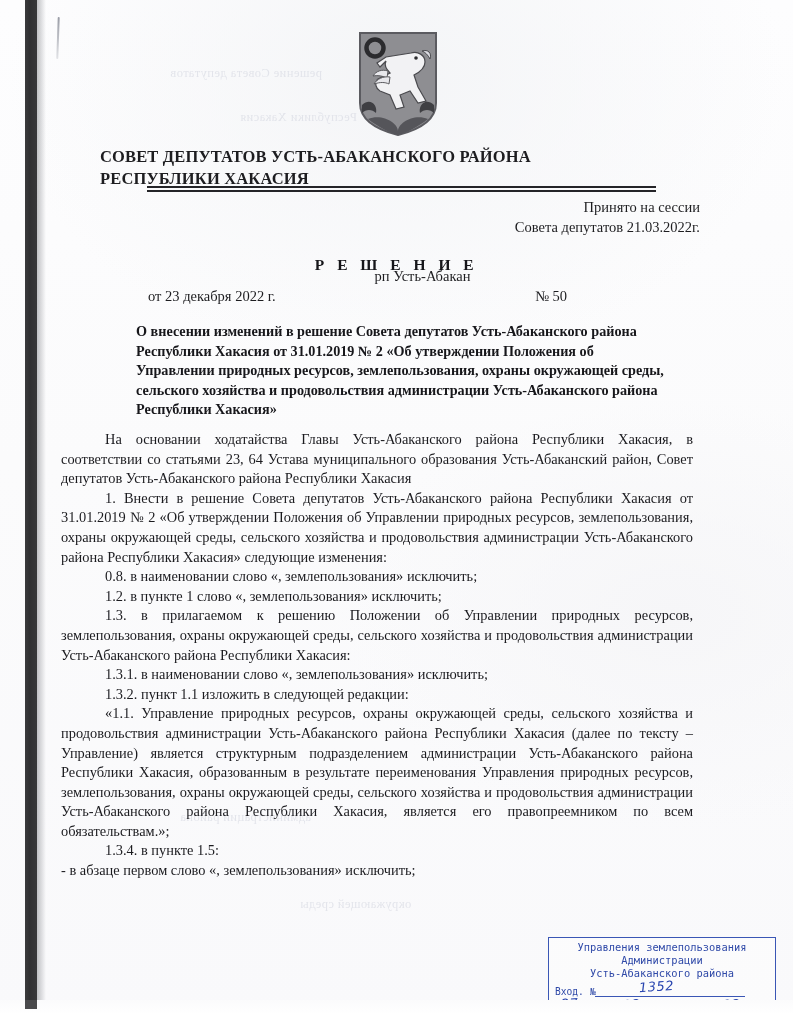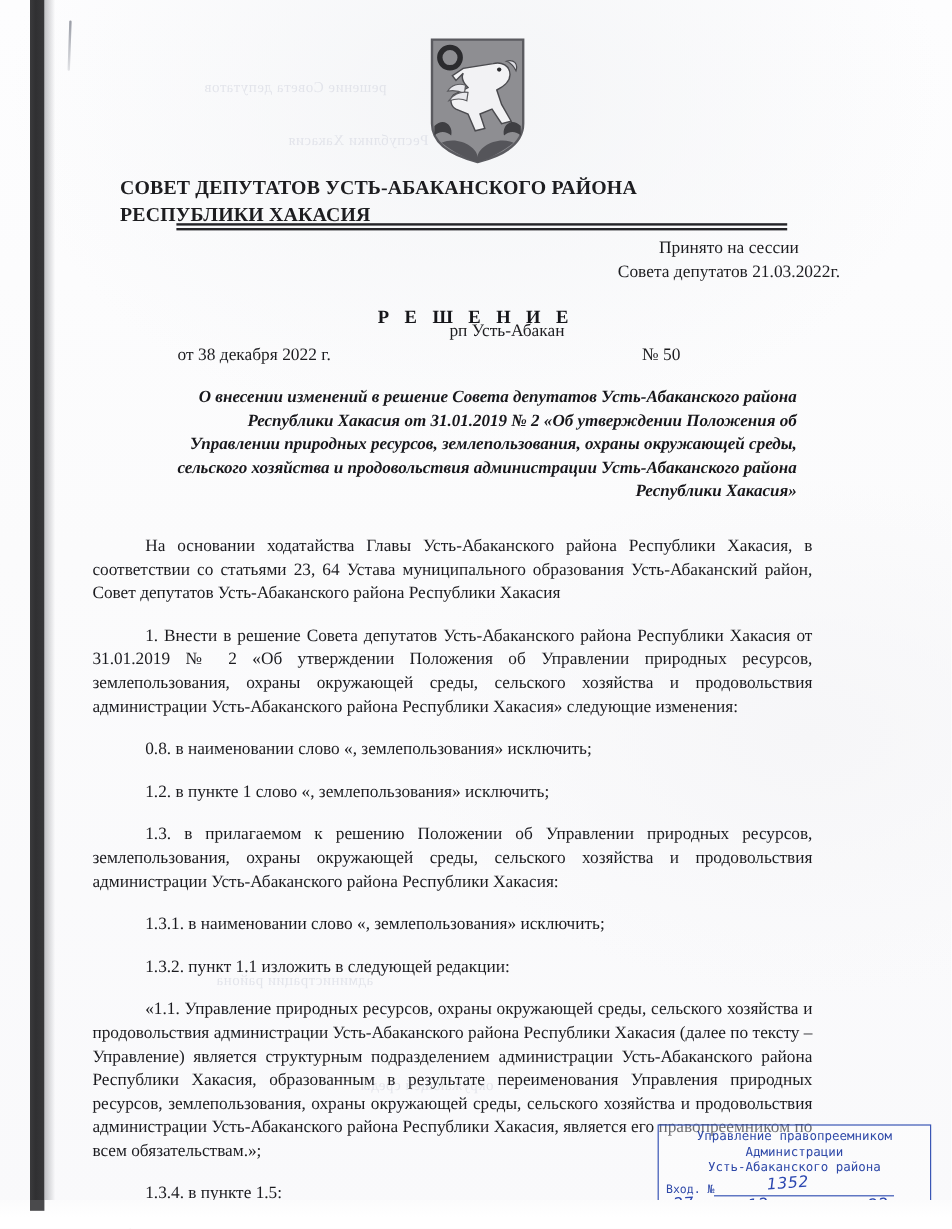--- a/index.html
+++ b/index.html
@@ -55,51 +55,51 @@
     position:absolute;left:100px;top:146px;width:600px;
     font-weight:bold;font-size:16.5px;line-height:22px;
     color:#1d1d20;letter-spacing:.15px;
   }
   .rule{position:absolute;left:147px;top:186px;width:509px;}
   .rule i{display:block;background:#242428;}
   .rule i.a{height:2.2px;}
   .rule i.b{height:1.6px;margin-top:2.2px;}
 
   .adopted{
-    position:absolute;right:93px;top:198px;text-align:center;
+    position:absolute;right:93px;top:198px;text-align:right;
     font-size:14.5px;line-height:19.5px;color:#1d1d20;
   }
 
   .reshenie{
     position:absolute;left:0;top:256px;width:793px;text-align:center;
     font-weight:bold;font-size:15.5px;letter-spacing:4.5px;color:#16161a;
   }
   .place{
     position:absolute;left:0;top:268px;width:793px;text-align:center;
     font-size:14.5px;color:#1d1d20;margin-left:26px;
   }
   .date-line{
     position:absolute;left:148px;top:288px;width:500px;
     font-size:14.5px;color:#1d1d20;
   }
   .date-line .no{position:absolute;left:387px;top:0;text-align:right;}
 
   .doc-title{
     position:absolute;left:136px;top:322px;width:528px;
-    text-align:right;font-weight:bold;font-style:italic;
+    text-align:left;font-weight:bold;
     font-size:14.2px;line-height:19.6px;color:#17171b;
   }
 
   
   .body{
     position:absolute;left:61px;top:430px;width:632px;
     font-size:14.4px;line-height:19.6px;color:#1b1b1f;
     text-align:justify;text-justify:inter-word;
   }
-  .body p{margin:16px;}
+  .body p{margin:0;}
   .body p.ind{text-indent:44px;}
   .body p.noind{text-indent:0;}
   .body b{font-weight:bold;}
 
   .stamp{
     position:absolute;left:548px;top:937px;width:226px;height:80px;
     border:1.6px solid #3a56b5;color:#2f49a8;
     font-family:"DejaVu Sans Mono", monospace;
     background:rgba(255,255,255,.35);
   }
@@ -159,42 +159,42 @@
 
     <div class="adopted">
       <div>Принято на сессии</div>
       <div>Совета депутатов 21.03.2022г.</div>
     </div>
 
     <div class="reshenie">Р Е Ш Е Н И Е</div>
     <div class="place">рп Усть-Абакан</div>
 
     <div class="date-line">
-      <span>от 38 декабря 2022 г.</span>
+      <span>от 23 декабря 2022 г.</span>
       <span class="no">№ 50</span>
     </div>
 
     <div class="doc-title">О внесении изменений в решение Совета депутатов Усть-Абаканского района Республики Хакасия от 31.01.2019 № 2 «Об утверждении Положения об Управлении природных ресурсов, землепользования, охраны окружающей среды, сельского хозяйства и продовольствия администрации Усть-Абаканского района Республики Хакасия»</div>
 
     <div class="body">
       <p class="ind">На основании ходатайства Главы Усть-Абаканского района Республики Хакасия, в соответствии со статьями 23, 64 Устава муниципального образования Усть-Абаканский район, Совет депутатов Усть-Абаканского района Республики Хакасия</p>
       <p class="ind">1. Внести в решение Совета депутатов Усть-Абаканского района Республики Хакасия от 31.01.2019 № 2 «Об утверждении Положения об Управлении природных ресурсов, землепользования, охраны окружающей среды, сельского хозяйства и продовольствия администрации Усть-Абаканского района Республики Хакасия» следующие изменения:</p>
       <p class="ind">0.8. в наименовании слово «, землепользования» исключить;</p>
       <p class="ind">1.2. в пункте 1 слово «, землепользования» исключить;</p>
       <p class="ind">1.3. в прилагаемом к решению Положении об Управлении природных ресурсов, землепользования, охраны окружающей среды, сельского хозяйства и продовольствия администрации Усть-Абаканского района Республики Хакасия:</p>
       <p class="ind">1.3.1. в наименовании слово «, землепользования» исключить;</p>
       <p class="ind">1.3.2. пункт 1.1 изложить в следующей редакции:</p>
       <p class="ind">«1.1. Управление природных ресурсов, охраны окружающей среды, сельского хозяйства и продовольствия администрации Усть-Абаканского района Республики Хакасия (далее по тексту – Управление) является структурным подразделением администрации Усть-Абаканского района Республики Хакасия, образованным в результате переименования Управления природных ресурсов, землепользования, охраны окружающей среды, сельского хозяйства и продовольствия администрации Усть-Абаканского района Республики Хакасия, является его правопреемником по всем обязательствам.»;</p>
       <p class="ind">1.3.4. в пункте 1.5:</p>
       <p class="noind">- в абзаце первом слово «, землепользования» исключить;</p>
     </div>
 
     <div class="stamp">
       <div class="s-top">
-        <div>Управление правопреемником</div>
+        <div>Управления землепользования</div>
         <div>Администрации</div>
         <div>Усть-Абаканского района</div>
       </div>
       <div class="s-row r1">
         <span>Вход. №</span><span class="ul" style="width:150px;"></span>
         <span class="hand" style="left:90px;top:-4px;">1352</span>
       </div>
       <div class="s-row" style="margin-top:4px;">
         <span>«</span><span class="ul" style="width:22px;"></span><span>»</span><span class="ul" style="width:86px;"></span>
         <span>20</span><span class="ul" style="width:26px;"></span>

